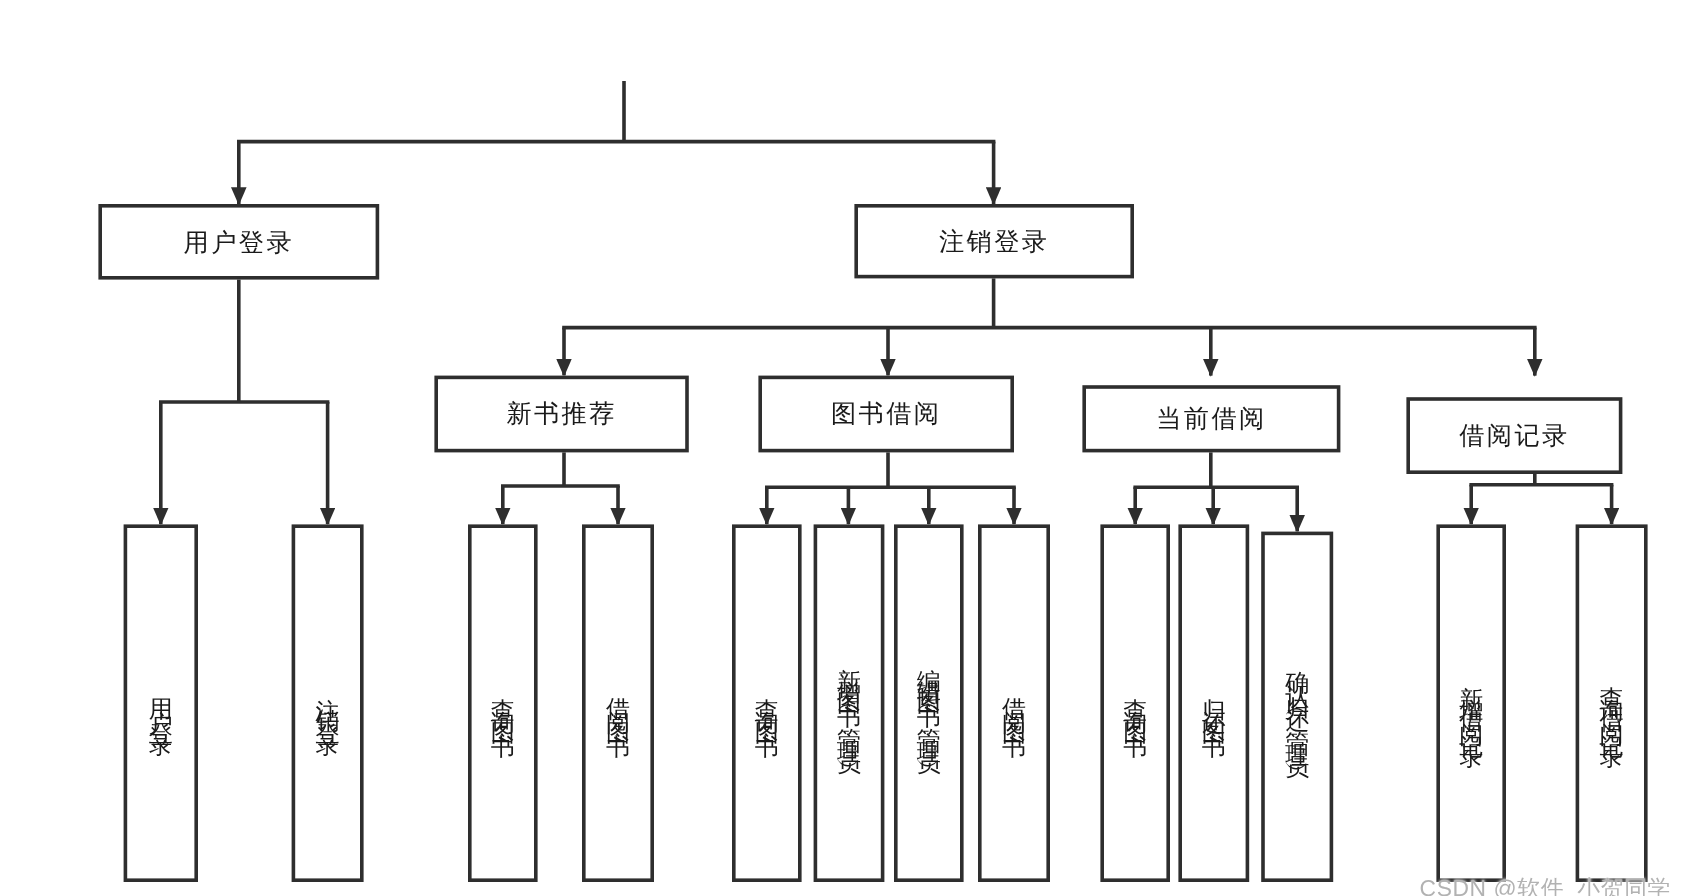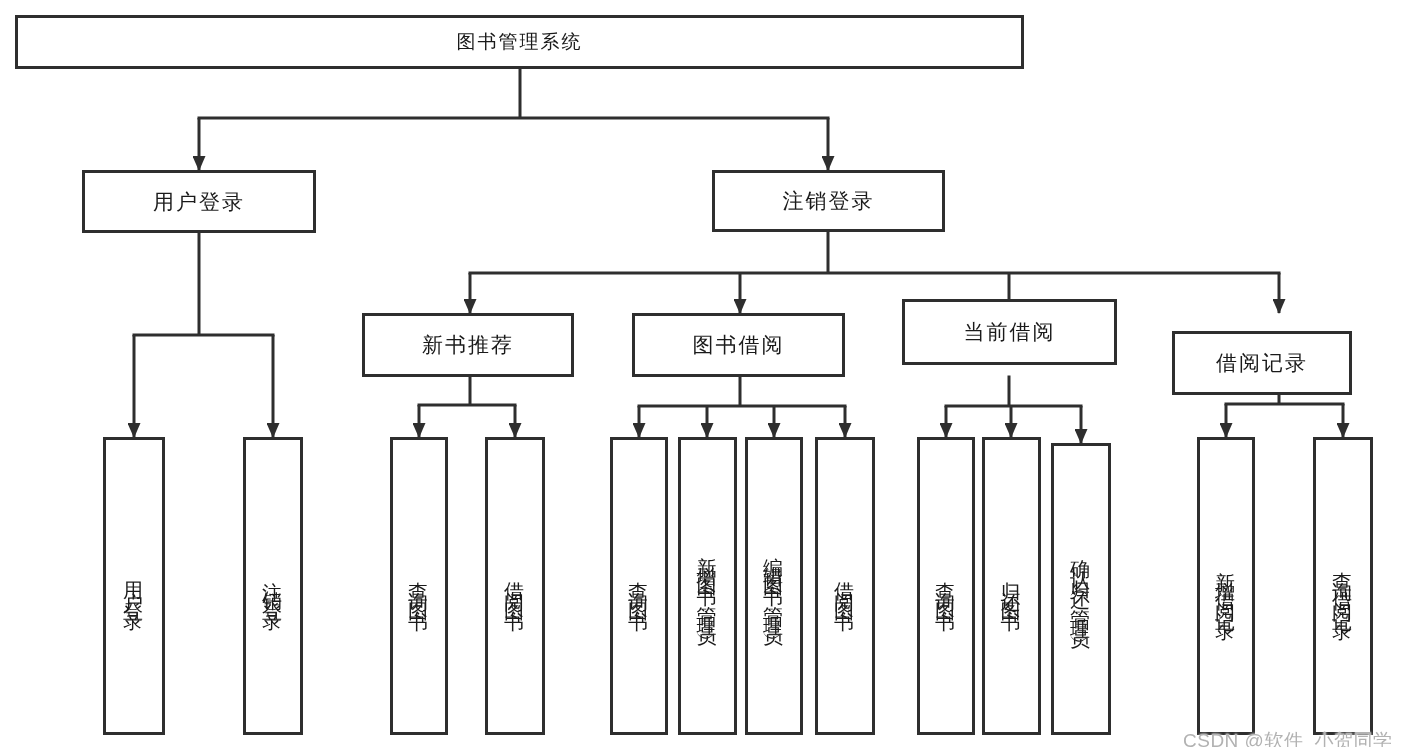--- a/index.html
+++ b/index.html
@@ -90,28 +90,27 @@
     <path class="spine" d="M1009 377 V406 M946 406 H1081"></path>
     <path class="a" d="M946 406 V437"></path>
     <path class="a" d="M1011 406 V437"></path>
     <path class="a" d="M1081 406 V443"></path>
 
     <path class="spine" d="M1279 377 V404 M1226 404 H1343"></path>
     <path class="a" d="M1226 404 V437"></path>
     <path class="a" d="M1343 404 V437"></path>
   </svg>
 
-  <div class="box h title" style="left:15px;top:15px;width:1009px;height:54px;">图书管理系统</div>
 
   <div class="box h" style="left:82px;top:170px;width:234px;height:63px;">用户登录</div>
   <div class="box h" style="left:712px;top:170px;width:233px;height:62px;">注销登录</div>
 
   <div class="box h" style="left:362px;top:313px;width:212px;height:64px;">新书推荐</div>
   <div class="box h" style="left:632px;top:313px;width:213px;height:64px;">图书借阅</div>
-  <div class="box h" style="left:902px;top:299px;width:215px;height:66px;">当前借阅</div>
+  <div class="box h" style="left:902px;top:321px;width:215px;height:56px;">当前借阅</div>
   <div class="box h" style="left:1172px;top:331px;width:180px;height:64px;">借阅记录</div>
 
   <div class="box v" style="left:103px;top:437px;width:62px;height:298px;">用户登录</div>
   <div class="box v" style="left:243px;top:437px;width:60px;height:298px;">注销登录</div>
 
   <div class="box v" style="left:390px;top:437px;width:58px;height:298px;">查询图书</div>
   <div class="box v" style="left:485px;top:437px;width:60px;height:298px;">借阅图书</div>
 
   <div class="box v" style="left:610px;top:437px;width:58px;height:298px;">查询图书</div>
   <div class="box v" style="left:678px;top:437px;width:59px;height:298px;">新增图书（管理员）</div>

